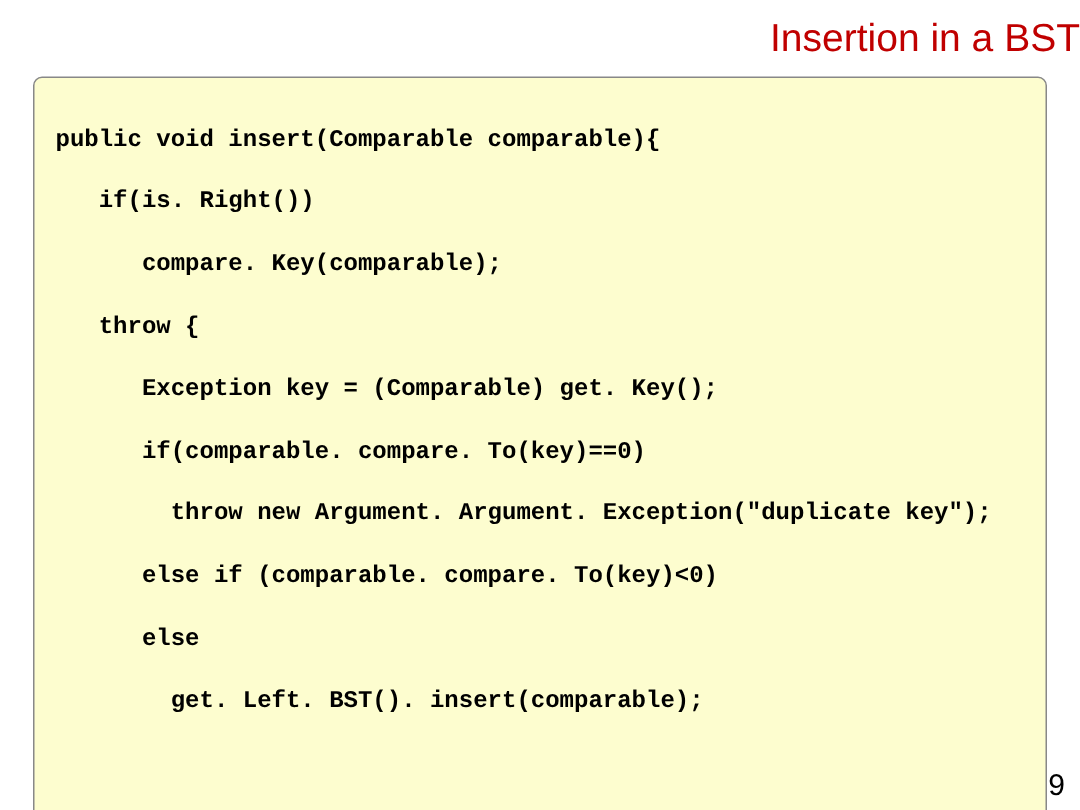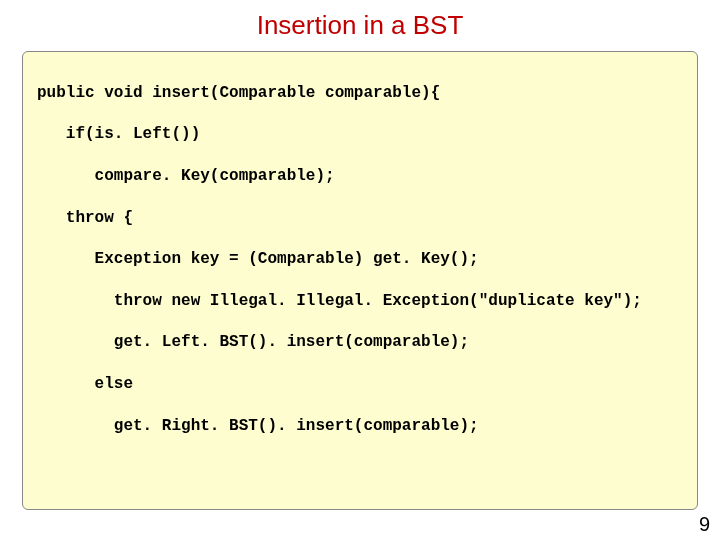--- a/index.html
+++ b/index.html
@@ -6,21 +6,21 @@
   body {
     margin: 0;
     width: 720px;
     height: 540px;
     font-family: Arial, Helvetica, sans-serif;
     background: #fff;
     position: relative;
     overflow: hidden;
   }
   .title {
-    text-align: center;
+    text-align: right;
     font-size: 26px;
     color: #c00000;
     font-weight: 400;
     margin: 10px 0 10px;
   }
   .codebox {
     margin: 0 22px;
     background: #fdfdcf;
     border: 1px solid #888;
     border-radius: 6px;
@@ -40,25 +40,26 @@
     color: #000;
   }
 </style>
 </head>
 <body>
 
 <h1 class="title">Insertion in a BST</h1>
 
 <div class="codebox">
 <div>public void insert(Comparable comparable){</div>
-<div>   if(is. Left())</div>
+<div>   if(is. Right())</div>
 <div>      compare. Key(comparable);</div>
 <div>   throw {</div>
 <div>      Exception key = (Comparable) get. Key();</div>
-<div>        throw new Illegal. Illegal. Exception("duplicate key");</div>
+<div>      if(comparable. compare. To(key)==0)</div>
+<div>        throw new Argument. Argument. Exception("duplicate key");</div>
+<div>      else if (comparable. compare. To(key)&lt;0)</div>
+<div>      else</div>
 <div>        get. Left. BST(). insert(comparable);</div>
-<div>      else</div>
-<div>        get. Right. BST(). insert(comparable);</div>
 
 
 </div>
 
 <div class="pagenum">9</div>
 
 </body></html>

